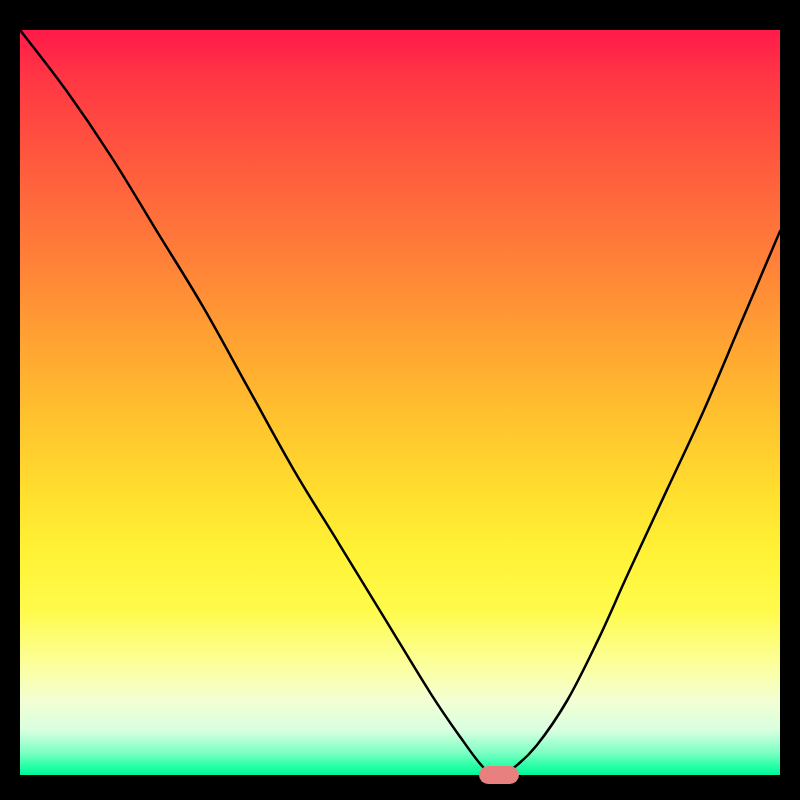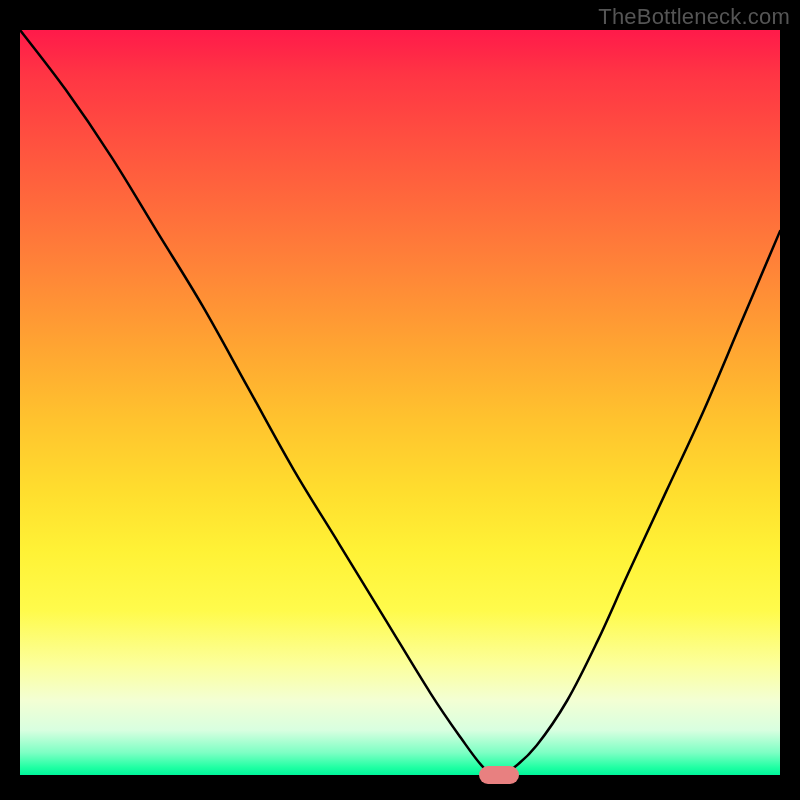--- a/index.html
+++ b/index.html
@@ -63,21 +63,20 @@
     height: 18px;
     background: #e88080;
     border-radius: 9px;
     transform: translate(-50%, -50%);
   }
 </style>
 </head>
 <body>
 
 <div class="chart-container">
-  <div class="watermark">TheBottleneck.com</div>
 
   <div class="plot-area">
     <svg class="curve" viewBox="0 0 760 745" preserveAspectRatio="none">
       <path id="curve-path" fill="none" stroke="#000" stroke-width="2.5" stroke-linecap="round" stroke-linejoin="round" d="M 0 0 C 8.208 10.728000000000003, 29.184 36.803000000000026, 45.6 59.60000000000002 C 62.016000000000005 82.39700000000002, 74.784 101.17099999999999, 91.2 126.64999999999998 C 107.616 152.12899999999996, 120.38399999999999 174.32999999999998, 136.79999999999998 201.14999999999998 C 153.21599999999998 227.96999999999997, 165.984 247.48899999999998, 182.4 275.65 C 198.816 303.811, 211.584 328.09799999999996, 228 357.59999999999997 C 244.416 387.102, 257.18399999999997 411.389, 273.59999999999997 439.55 C 290.01599999999996 467.711, 302.784 487.22999999999996, 319.2 514.05 C 335.616 540.8699999999999, 348.384 561.7299999999999, 364.8 588.55 C 381.216 615.37, 396.72 641.5939999999999, 410.40000000000003 663.05 C 424.08000000000004 684.506, 431.224 694.34, 440.79999999999995 707.75 C 450.3759999999999 721.16, 456.75999999999993 730.8449999999999, 463.59999999999997 737.55 C 470.44 744.255, 473.32800000000003 745, 478.8 745 C 484.272 745, 487.15999999999997 742.914, 494 737.55 C 500.84000000000003 732.1859999999999, 507.2240000000001 727.269, 516.8000000000001 715.2 C 526.3760000000001 703.1310000000001, 536.256 689.274, 547.1999999999999 670.5 C 558.1439999999999 651.726, 566.6560000000001 633.697, 577.6 610.9 C 588.544 588.103, 595.688 570.6700000000001, 608 543.85 C 620.312 517.03, 632.32 491.402, 646 461.9 C 659.68 432.39799999999997, 670.32 410.793, 684 379.95 C 697.68 349.10699999999997, 708.32 322.73400000000004, 722 290.55 C 735.68 258.366, 753.16 217.242, 760 201.14999999999998"></path>
     </svg>
     <div id="marker" class="marker" style="left: 478.8px; top: 745px;"></div>
   </div>
 </div>
 
 </body></html>

